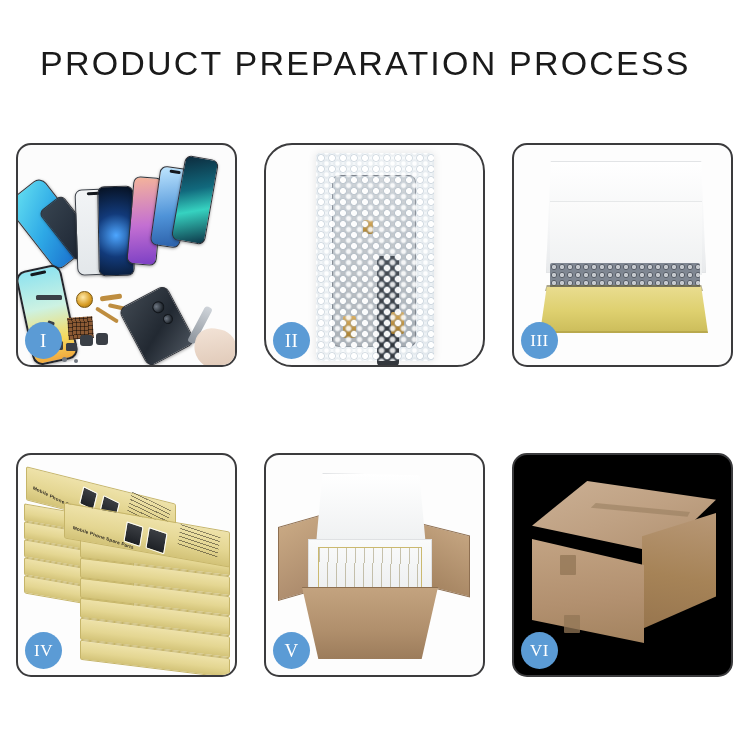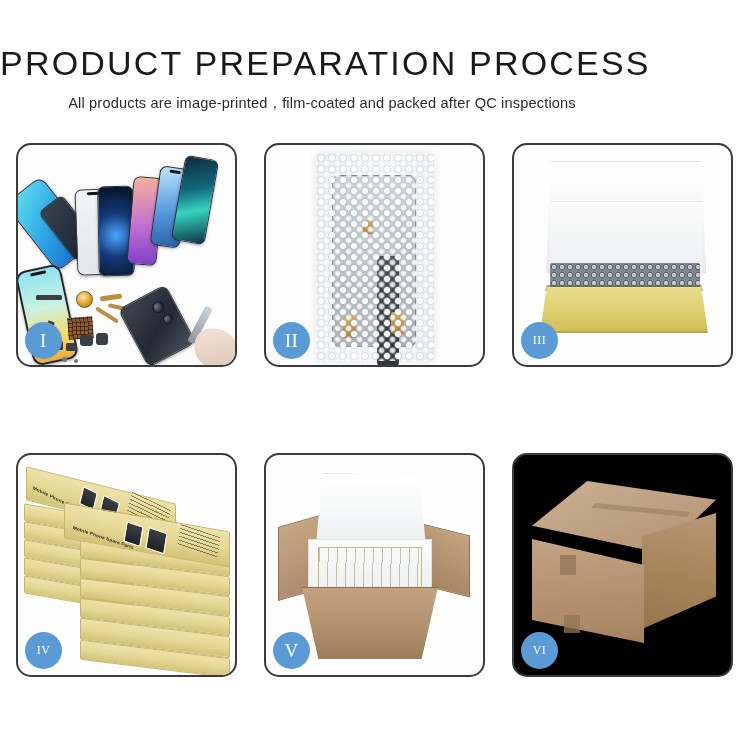--- a/index.html
+++ b/index.html
@@ -5,21 +5,21 @@
   * { box-sizing: border-box; margin: 0; padding: 0; }
   html, body {
     width: 750px; height: 750px;
     background: #ffffff;
     font-family: "Liberation Sans", sans-serif;
     overflow: hidden;
   }
   .page { position: relative; width: 750px; height: 750px; background: #fff; }
 
   
-  .header { position: absolute; left: 0; top: 0; width: 644px; text-align: center; }
+  .header { position: absolute; left: 0; top: 0; width: 644px; text-align: center; padding-left: 40px; }
   .title {
     margin-top: 44px;
     font-size: 34px;
     letter-spacing: 2.2px;
     font-weight: 400;
     color: #1a1a1a;
     font-family: "Liberation Sans", sans-serif;
     white-space: nowrap;
   }
   .subtitle {
@@ -57,21 +57,21 @@
     border-radius: 50%;
     background: #5b9bd5;
     color: #ffffff;
     font-family: "Liberation Serif", serif;
     font-size: 19px;
     line-height: 37px;
     text-align: center;
     letter-spacing: 0.5px;
     z-index: 9;
   }
-  .badge.wide { font-size: 12px; }
+  .badge.wide { font-size: 17px; }
 
   
   .p1 { background: #fcfcfc; }
   .ph {
     position: absolute;
     border-radius: 7px;
     box-shadow: 0 1px 3px rgba(0,0,0,.35);
     border: 1.2px solid #2e3138;
   }
   .ph-a { 
@@ -154,21 +154,21 @@
   }
   .hand {
     position: absolute; left: 176px; top: 184px; width: 42px; height: 40px;
     background: linear-gradient(160deg,#f3e3d6,#dcc3b0);
     border-radius: 40% 45% 40% 55%;
     transform: rotate(12deg);
     opacity: .95;
   }
 
   
-  .p2 { background: #fdfdfd; }
+  .p2 { background: #fdfdfd; border-radius: 28px; }
   .bubblebag {
     position: absolute; left: 50px; top: 8px; width: 118px; height: 208px;
     background: linear-gradient(100deg, rgba(236,241,245,.95), rgba(250,252,253,.98) 50%, rgba(231,237,242,.95));
     border-radius: 4px;
     box-shadow: 0 0 8px rgba(0,0,0,.10);
   }
   .bubbles {
     position: absolute; inset: 0;
     background-image:
       radial-gradient(circle at 5px 5px, rgba(255,255,255,.95) 2.6px, rgba(172,186,198,.50) 3.4px, transparent 4.2px),
@@ -322,21 +322,20 @@
     position: absolute; background: rgba(146,118,86,.75); border-radius: 1px;
   }
 </style>
 </head>
 <body>
 
 <div class="page">
 
   <div class="header">
     <div class="title">PRODUCT PREPARATION PROCESS</div>
-    <div class="subtitle">All products are image-printed，film-coated and packed after QC inspections</div>
   </div>
 
   <div class="grid">
 
     <div class="panel p1">
       <div class="photo">
         <div class="ph ph-a"></div>
         <div class="ph ph-a2"></div>
         <div class="ph ph-b">
             <span class="notch"></span>

